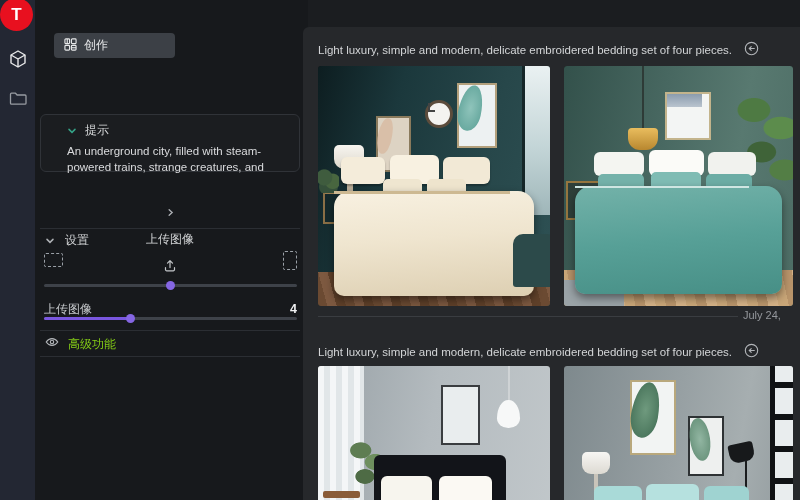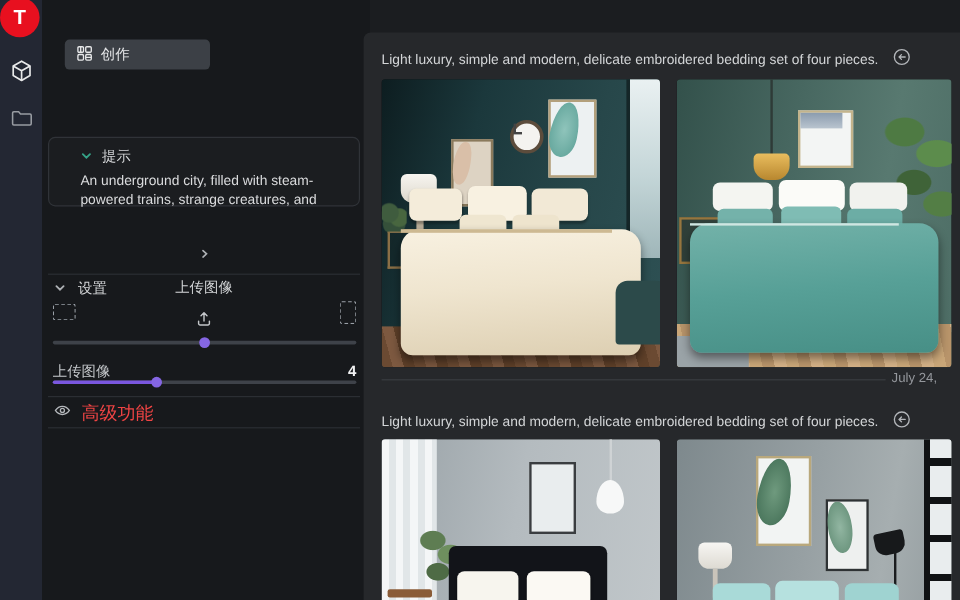--- a/index.html
+++ b/index.html
@@ -134,21 +134,21 @@
       <div class="slider-thumb" style="left:82px;"></div>
     </div>
 
     <div class="hair" style="top:330px;"></div>
     <div class="rowflex" style="position:absolute; left:10px; top:334px; height:20px; gap:9px;">
       <span>
         <svg width="14" height="14" viewBox="0 0 14 14" fill="none" stroke="#b4b7bb" stroke-width="1.1">
           <path d="M1.2 7s2.3-3.4 5.8-3.4S12.8 7 12.8 7 10.5 10.4 7 10.4 1.2 7 1.2 7z"></path>
             <circle cx="7" cy="7" r="1.7"></circle>
         </svg></span>
-      <span style="font-size:15px;color:#ef4444;font-family:Liberation Mono, monospace;">高级功能</span>
+      <span style="font-size:12px;color:#84cc16;font-family:Liberation Mono, monospace;">高级功能</span>
     </div>
     <div class="hair" style="top:356px;"></div>
 
   </div>
 
   <div id="mainbar"></div>
   <div id="feed">
 
     <div class="caption-row" style="top:13px;">
       <span class="caption-txt">Light luxury, simple and modern, delicate embroidered bedding set of four pieces.</span>

